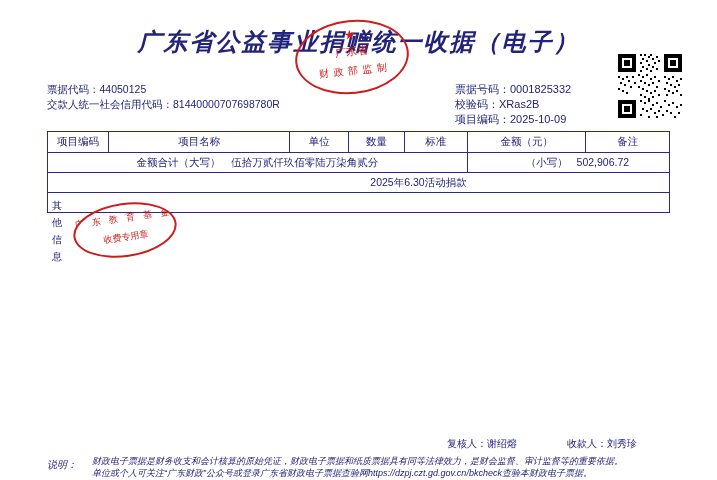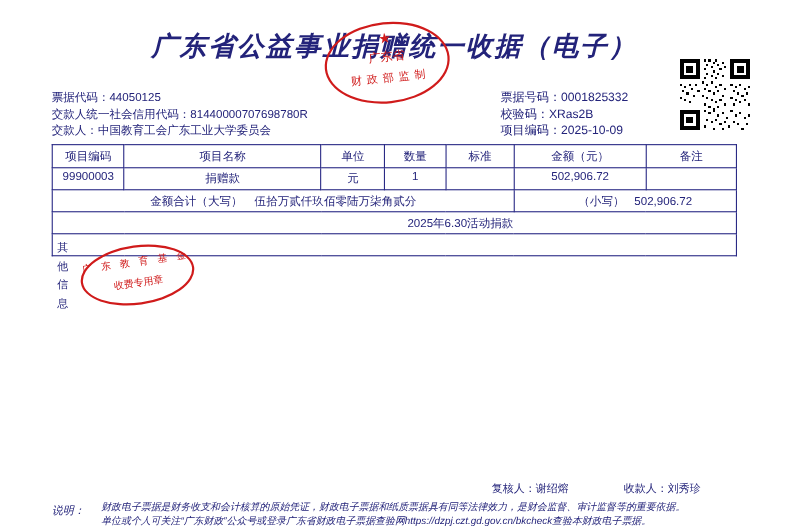--- a/index.html
+++ b/index.html
@@ -259,23 +259,20 @@
     </svg>
   </div>
 
   <div class="hdr">
     <div>
       <span>票据代码：</span><span>44050125</span>
     </div>
     <div>
       <span>交款人统一社会信用代码：</span><span>81440000707698780R</span>
     </div>
-    <div>
-      <span>交款人：</span><span>中国教育工会广东工业大学委员会</span>
-    </div>
   </div>
 
   <div class="hdr-right">
     <div>
       <span>票据号码：</span><span>0001825332</span>
     </div>
     <div>
       <span>校验码：</span><span>XRas2B</span>
     </div>
     <div>
@@ -289,29 +286,20 @@
         <th style="width:58px">项目编码</th>
         <th style="width:195px">项目名称</th>
         <th style="width:55px">单位</th>
         <th style="width:52px">数量</th>
         <th style="width:60px">标准</th>
         <th style="width:120px">金额（元）</th>
         <th style="width:83px">备注</th>
       </tr>
     </thead>
     <tbody>
-      <tr class="body-row">
-        <td class="left" style="vertical-align:top">99900003</td>
-        <td class="left" style="vertical-align:top">捐赠款</td>
-        <td class="left" style="vertical-align:top">元</td>
-        <td style="vertical-align:top">1</td>
-        <td style="vertical-align:top"></td>
-        <td class="right" style="vertical-align:top">502,906.72</td>
-        <td style="vertical-align:top"></td>
-      </tr>
       <tr class="sum-row">
         <td class="sum-left" colspan="5">
           <span>金额合计（大写）</span>
           <span style="margin-left:8px">伍拾万贰仟玖佰零陆万柒角贰分</span>
         </td>
         <td class="sum-left" colspan="2">
           <span style="margin-left:18px">（小写）</span>
           <span style="margin-left:6px">502,906.72</span>
         </td>
       </tr>

